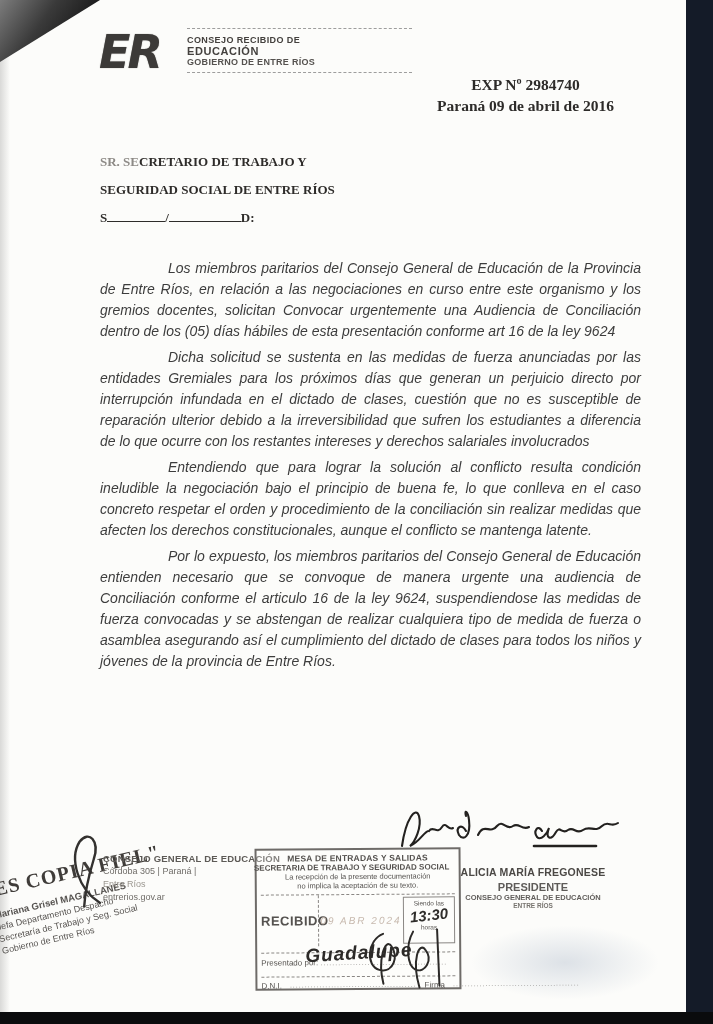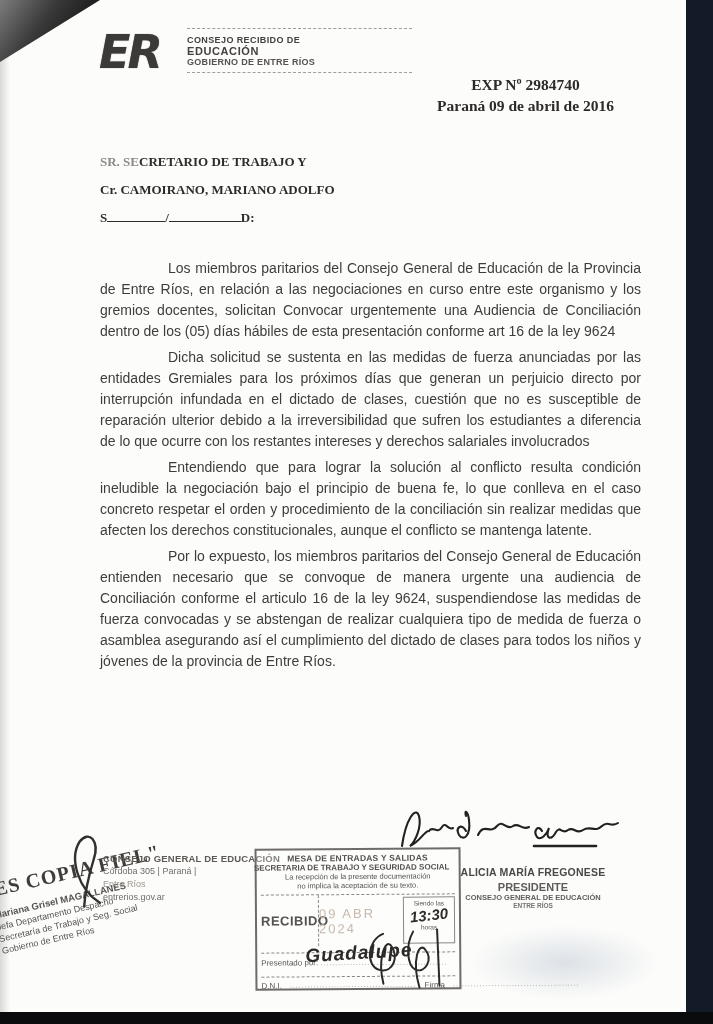--- a/index.html
+++ b/index.html
@@ -49,20 +49,21 @@
     font-size:13px; line-height:28px; color:#2e2c2a;
   }
   .addressee .faded { color:#8d8a86; }
   .blank-line { display:inline-block; border-bottom:1.5px solid #2e2c2a; height:14px; }
   .b1 { width:58px; } .b2 { width:72px; }
   
   .letter-body {
     position:absolute; left:100px; top:258px; width:541px;
     font-size:14px; line-height:21px; color:#3d3d3d;
     text-align:justify;
+    font-style:italic;
   }
   .letter-body p { text-indent:68px; margin-bottom:5px; }
   
   .signature-svg { position:absolute; left:392px; top:800px; }
   
   .copia-stamp {
     position:absolute; left:-14px; top:856px; width:215px;
     transform:rotate(-13deg); color:#4e4b48;
   }
   .copia-big { font-size:20px; font-weight:bold; letter-spacing:1px; color:#3f3c39;
@@ -81,21 +82,21 @@
     border:2px solid #6e6b68; background:rgba(255,255,255,.25);
     color:#55524f; transform:rotate(-.4deg); padding:3px 4px 2px 4px;
   }
   .mesa-h1 { font-size:8.5px; font-weight:bold; text-align:center; letter-spacing:.2px; }
   .mesa-h2 { font-size:8px; font-weight:bold; text-align:center; white-space:nowrap; margin-left:-12px; }
   .mesa-h3 { font-size:7.5px; text-align:center; line-height:9px; }
   .mesa-row { display:flex; margin-top:4px; border-top:1px dashed #8a8784; height:52px; }
   .mesa-recibido { width:58px; font-size:13px; font-weight:bold; letter-spacing:.5px;
      border-right:1px dashed #8a8784; display:flex; align-items:center; }
   .mesa-date { flex:1; display:flex; align-items:center; justify-content:center;
-     font-size:13px; color:#c7b9ae; letter-spacing:2px; }
+     font-size:10px; color:#c7b9ae; letter-spacing:2px;font-style:italic; }
   .mesa-siendo { width:52px; border:1px solid #8a8784; margin:2px 0;
      font-size:6.5px; text-align:center; line-height:8px; padding-top:2px; }
   .hand { font-style:italic; font-weight:bold; color:#2f2d2b; }
   .mesa-time { font-size:15px; transform:rotate(-6deg); line-height:16px; }
   .mesa-presentado { margin-top:6px; font-size:8px; border-top:1px dashed #8a8784; padding-top:5px;}
   .dots { color:#8a8784; letter-spacing:1px; font-size:7px; }
   .mesa-bottom { margin-top:9px; font-size:8px; display:flex; gap:8px; border-top:1px dashed #8a8784; padding-top:4px;}
   .hand-name {
     position:absolute; left:48px; top:92px; font-size:19px; font-style:italic; font-weight:bold;
     color:#2c2a28; transform:rotate(-3deg); letter-spacing:1px; white-space:nowrap;
@@ -129,21 +130,21 @@
     <div class="l2">EDUCACIÓN</div>
     <div class="l3">GOBIERNO DE ENTRE RÍOS</div>
   </div>
   <div class="exp-block">
     <div>EXP    Nº 2984740</div>
     <div>Paraná 09 de abril de 2016</div>
   </div>
 
   <div class="addressee">
     <div><span class="faded">SR. SE</span><span>CRETARIO DE TRABAJO Y</span></div>
-    <div>Cr. CAMOIRANO, MARIANO ADOLFO</div>
+    <div>SEGURIDAD SOCIAL DE ENTRE RÍOS</div>
     <div>
       <span>S</span><span class="blank-line b1"></span><span>/</span><span class="blank-line b2"></span><span>D:</span>
     </div>
   </div>
 
   <div class="letter-body">
     <p>Los miembros paritarios del Consejo General de Educación de la Provincia de Entre Ríos, en relación a las negociaciones en curso entre este organismo y los gremios docentes, solicitan Convocar urgentemente una Audiencia de Conciliación dentro de los (05) días hábiles de esta presentación conforme art 16 de la ley 9624</p>
     <p>Dicha solicitud se sustenta en las medidas de fuerza anunciadas por las entidades Gremiales para los próximos días que generan un perjuicio directo por interrupción infundada en el dictado de clases, cuestión que no es susceptible de reparación ulterior debido a la irreversibilidad que sufren los estudiantes a diferencia de lo que ocurre con los restantes intereses y derechos salariales involucrados</p>
     <p>Entendiendo que para lograr la solución al conflicto resulta condición ineludible la negociación bajo el principio de buena fe, lo que conlleva en el caso concreto respetar el orden y procedimiento de la conciliación sin realizar medidas que afecten los derechos constitucionales, aunque el conflicto se mantenga latente.</p>
     <p>Por lo expuesto, los miembros paritarios del Consejo General de Educación entienden necesario que se convoque de manera urgente una audiencia de Conciliación conforme el articulo 16 de la ley 9624, suspendiendose las medidas de fuerza convocadas y se abstengan de realizar cualquiera tipo de medida de fuerza o asamblea asegurando así el cumplimiento del dictado de clases para todos los niños y jóvenes de la provincia de Entre Ríos.</p>

